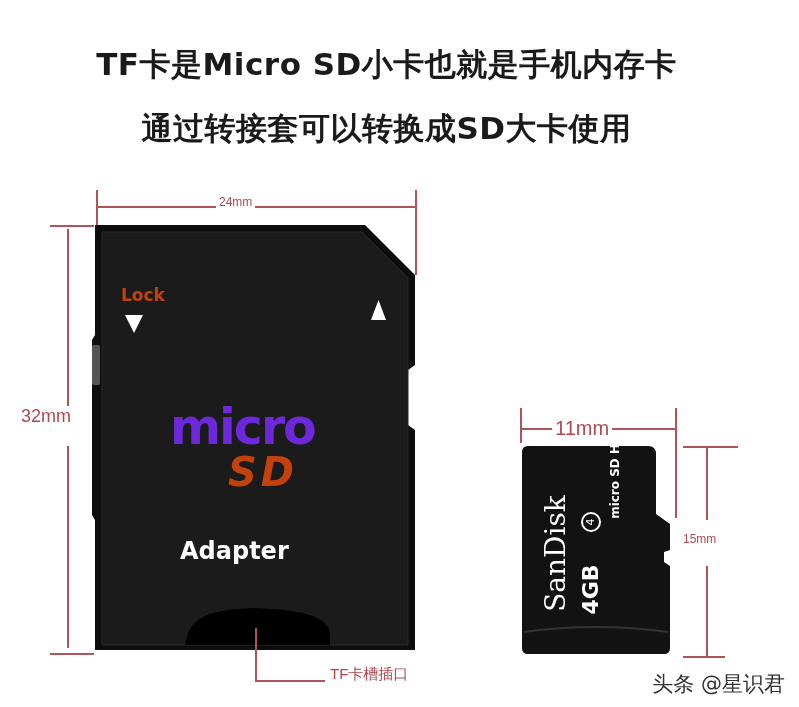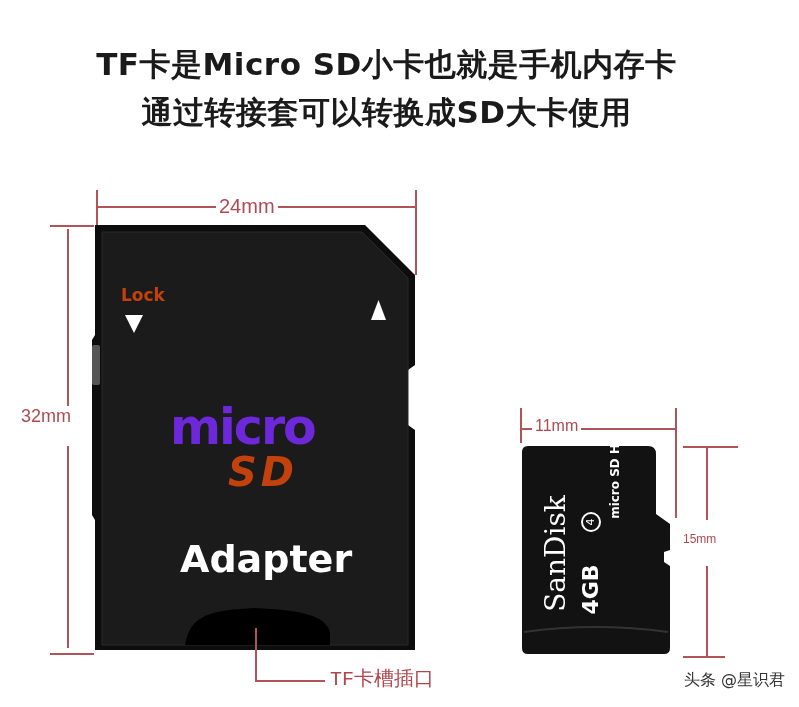--- a/index.html
+++ b/index.html
@@ -1,63 +1,63 @@
 <!DOCTYPE html>
 <html><head>
 <meta charset="utf-8">
 <style>
   html, body { margin:0; padding:0; background:#ffffff; }
   body { width:799px; height:707px; position:relative; overflow:hidden; font-family:"DejaVu Sans", sans-serif; }
   .title { position:absolute; left:0; width:773px; text-align:center; color:#1a1a1a; font-size:31px; font-weight:bold; letter-spacing:0.5px; }
   .t1 { top:44px; }
-  .t2 { top:92px; }
+  .t2 { top:108px; }
   .dim { position:absolute; background:#b0545a; }
   .dimlabel { position:absolute; color:#b04a50; font-size:17px; background:#fff; padding:0 3px; font-family:"Liberation Sans", sans-serif; white-space:nowrap; }
   .card-svg { position:absolute; }
-  .watermark { position:absolute; right:14px; top:670px; font-size:16px; color:#333; }
-  .callout { position:absolute; color:#b0454c; font-size:20px; font-family:Liberation Mono, monospace; }
+  .watermark { position:absolute; right:14px; top:670px; font-size:21px; color:#333; }
+  .callout { position:absolute; color:#b0454c; font-size:15px; font-family:Liberation Sans, sans-serif; }
 </style>
 </head>
 <body>
 
 <div class="title t1">TF卡是Micro SD小卡也就是手机内存卡</div>
 <div class="title t2">通过转接套可以转换成SD大卡使用</div>
 
 <div class="dim" style="left:96px;top:190px;width:2px;height:40px;"></div>
 <div class="dim" style="left:415px;top:190px;width:2px;height:85px;"></div>
 <div class="dim" style="left:98px;top:206px;width:317px;height:2px;"></div>
-<div class="dimlabel" style="left:216px;top:195px;font-size:20px;">24mm</div>
+<div class="dimlabel" style="left:216px;top:195px;font-size:12px;">24mm</div>
 
 <div class="dim" style="left:50px;top:225px;width:44px;height:2px;"></div>
 <div class="dim" style="left:50px;top:653px;width:44px;height:2px;"></div>
 <div class="dim" style="left:67px;top:229px;width:2px;height:180px;"></div>
 <div class="dim" style="left:67px;top:446px;width:2px;height:202px;"></div>
 <div class="dimlabel" style="left:18px;top:406px;font-size:18px;text-align:right;">32mm</div>
 
 <svg class="card-svg" style="left:90px;top:220px;" width="330" height="440" viewBox="0 0 330 440">
   <path d="M5,5 L275,5 L325,55 L325,145 L318,150 L318,205 L325,210 L325,430 L5,430 L5,300 L2,295 L2,120 L5,115 Z" fill="#0d0d0d"></path>
   <path d="M12,12 L272,12 L318,58 L318,425 L12,425 Z" fill="#1b1b1b" stroke="#2a2a2a" stroke-width="1"></path>
   <rect x="2" y="125" width="8" height="40" fill="#555" rx="2"></rect>
   <path d="M95,425 C100,395 120,390 165,388 C210,390 235,395 240,412 L240,425 Z" fill="#000"></path>
   <polygon points="35,95 53,95 44,113" fill="#fff"></polygon>
   <polygon points="281,100 296,100 288.5,80" fill="#fff"></polygon>
 </svg>
 <div style="position:absolute;left:121px;top:285px;color:#c2410c;font-weight:bold;font-size:17px;">Lock</div>
 <div style="position:absolute;left:170px;top:398px;color:#6d28d9;font-weight:bold;font-size:49px;letter-spacing:-2px;font-family:'DejaVu Sans',sans-serif;line-height:60px;">micro</div>
 <div style="position:absolute;left:228px;top:450px;color:#c2410c;font-weight:bold;font-style:italic;font-size:40px;line-height:44px;letter-spacing:4px;">SD</div>
-<div style="position:absolute;left:180px;top:537px;color:#fff;font-weight:bold;font-size:38px;">Adapter</div>
+<div style="position:absolute;left:180px;top:537px;color:#fff;font-weight:bold;font-size:24px;">Adapter</div>
 
 <div class="dim" style="left:255px;top:628px;width:2px;height:54px;"></div>
 <div class="dim" style="left:255px;top:680px;width:70px;height:2px;"></div>
 <div class="callout" style="left:330px;top:665px;">TF卡槽插口</div>
 
 <div class="dim" style="left:520px;top:408px;width:2px;height:35px;"></div>
 <div class="dim" style="left:675px;top:408px;width:2px;height:110px;"></div>
 <div class="dim" style="left:522px;top:428px;width:153px;height:2px;"></div>
-<div class="dimlabel" style="left:532px;top:417px;font-size:16px;">11mm</div>
+<div class="dimlabel" style="left:552px;top:417px;font-size:20px;">11mm</div>
 
 <div class="dim" style="left:683px;top:446px;width:55px;height:2px;"></div>
 <div class="dim" style="left:683px;top:656px;width:42px;height:2px;"></div>
 <div class="dim" style="left:706px;top:448px;width:2px;height:72px;"></div>
 <div class="dim" style="left:706px;top:566px;width:2px;height:90px;"></div>
 <div class="dimlabel" style="left:680px;top:532px;font-size:12px;">15mm</div>
 
 <svg class="card-svg" style="left:520px;top:444px;" width="160" height="212" viewBox="0 0 160 212">
   <path d="M8,2 L128,2 Q136,2 136,10 L136,70 L150,80 L150,106 L144,108 L144,118 L150,122 L150,204 Q150,210 144,210 L8,210 Q2,210 2,204 L2,8 Q2,2 8,2 Z" fill="#121212"></path>
   <path d="M4,188 Q75,178 148,188" stroke="#333" stroke-width="2" fill="none"></path>

